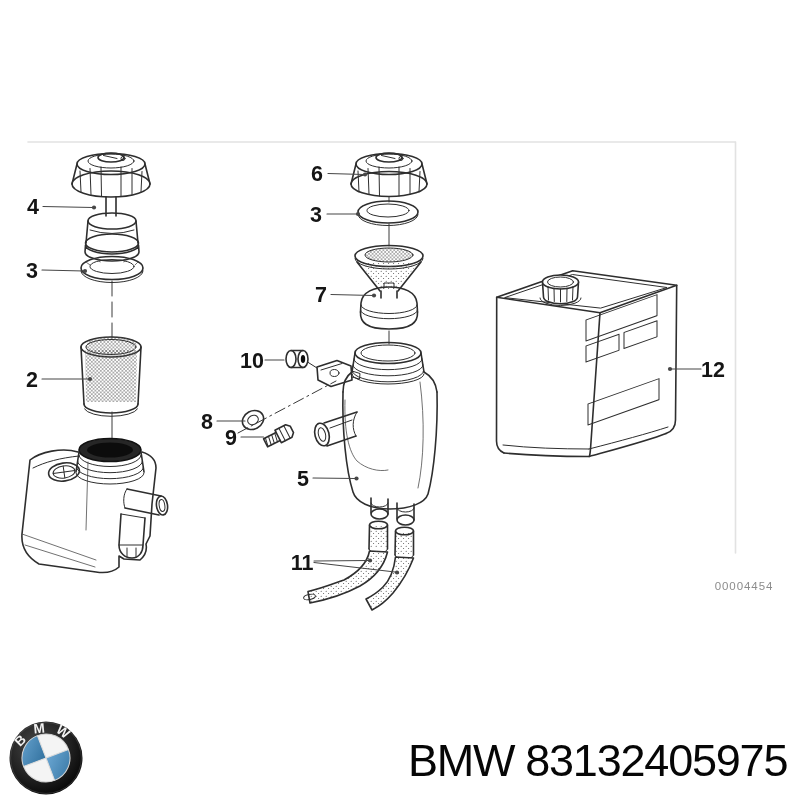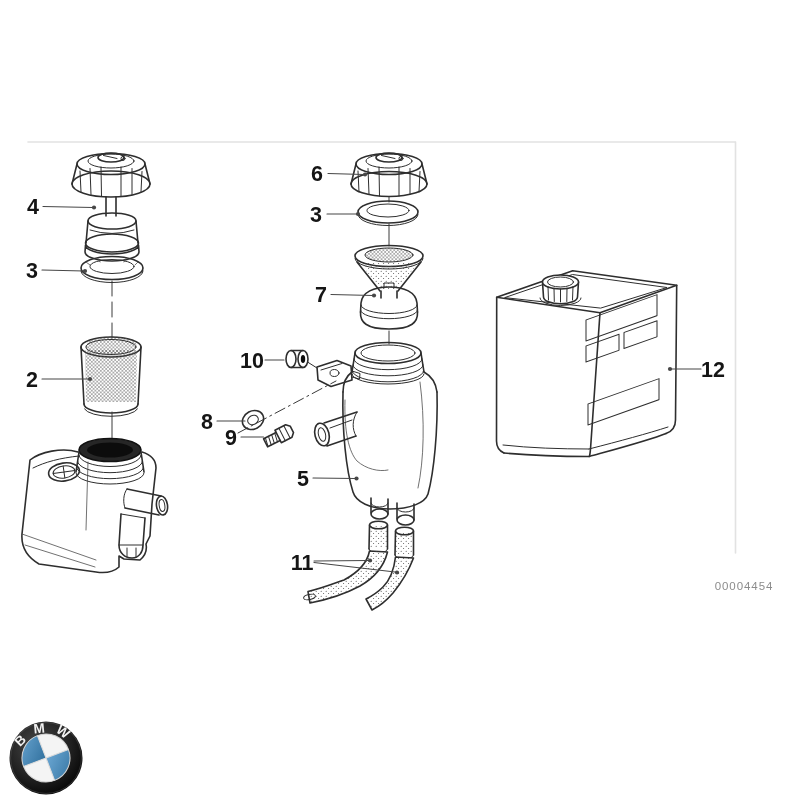--- a/index.html
+++ b/index.html
@@ -297,14 +297,17 @@
     <circle cx="38" cy="39" r="24" fill="none" stroke="#cfcfcf" stroke-width="1"></circle>
   </g>
   <g transform="rotate(-15 38 39)">
     <path id="lp" d="M9.5,42 A28.5,28.5 0 0 1 66.5,42" fill="none"></path>
     <text font-family="Liberation Sans, sans-serif" font-size="13.5" font-weight="bold" fill="#f2f2f2" letter-spacing="9">
       <textPath href="#lp" startOffset="23%">BMW</textPath>
     </text>
   </g>
 </svg>
 
-
+<div class="part-number-line">
+  <span>BMW</span><span>83132405975</span>
 </div>
 
+</div>
+
 </body></html>

